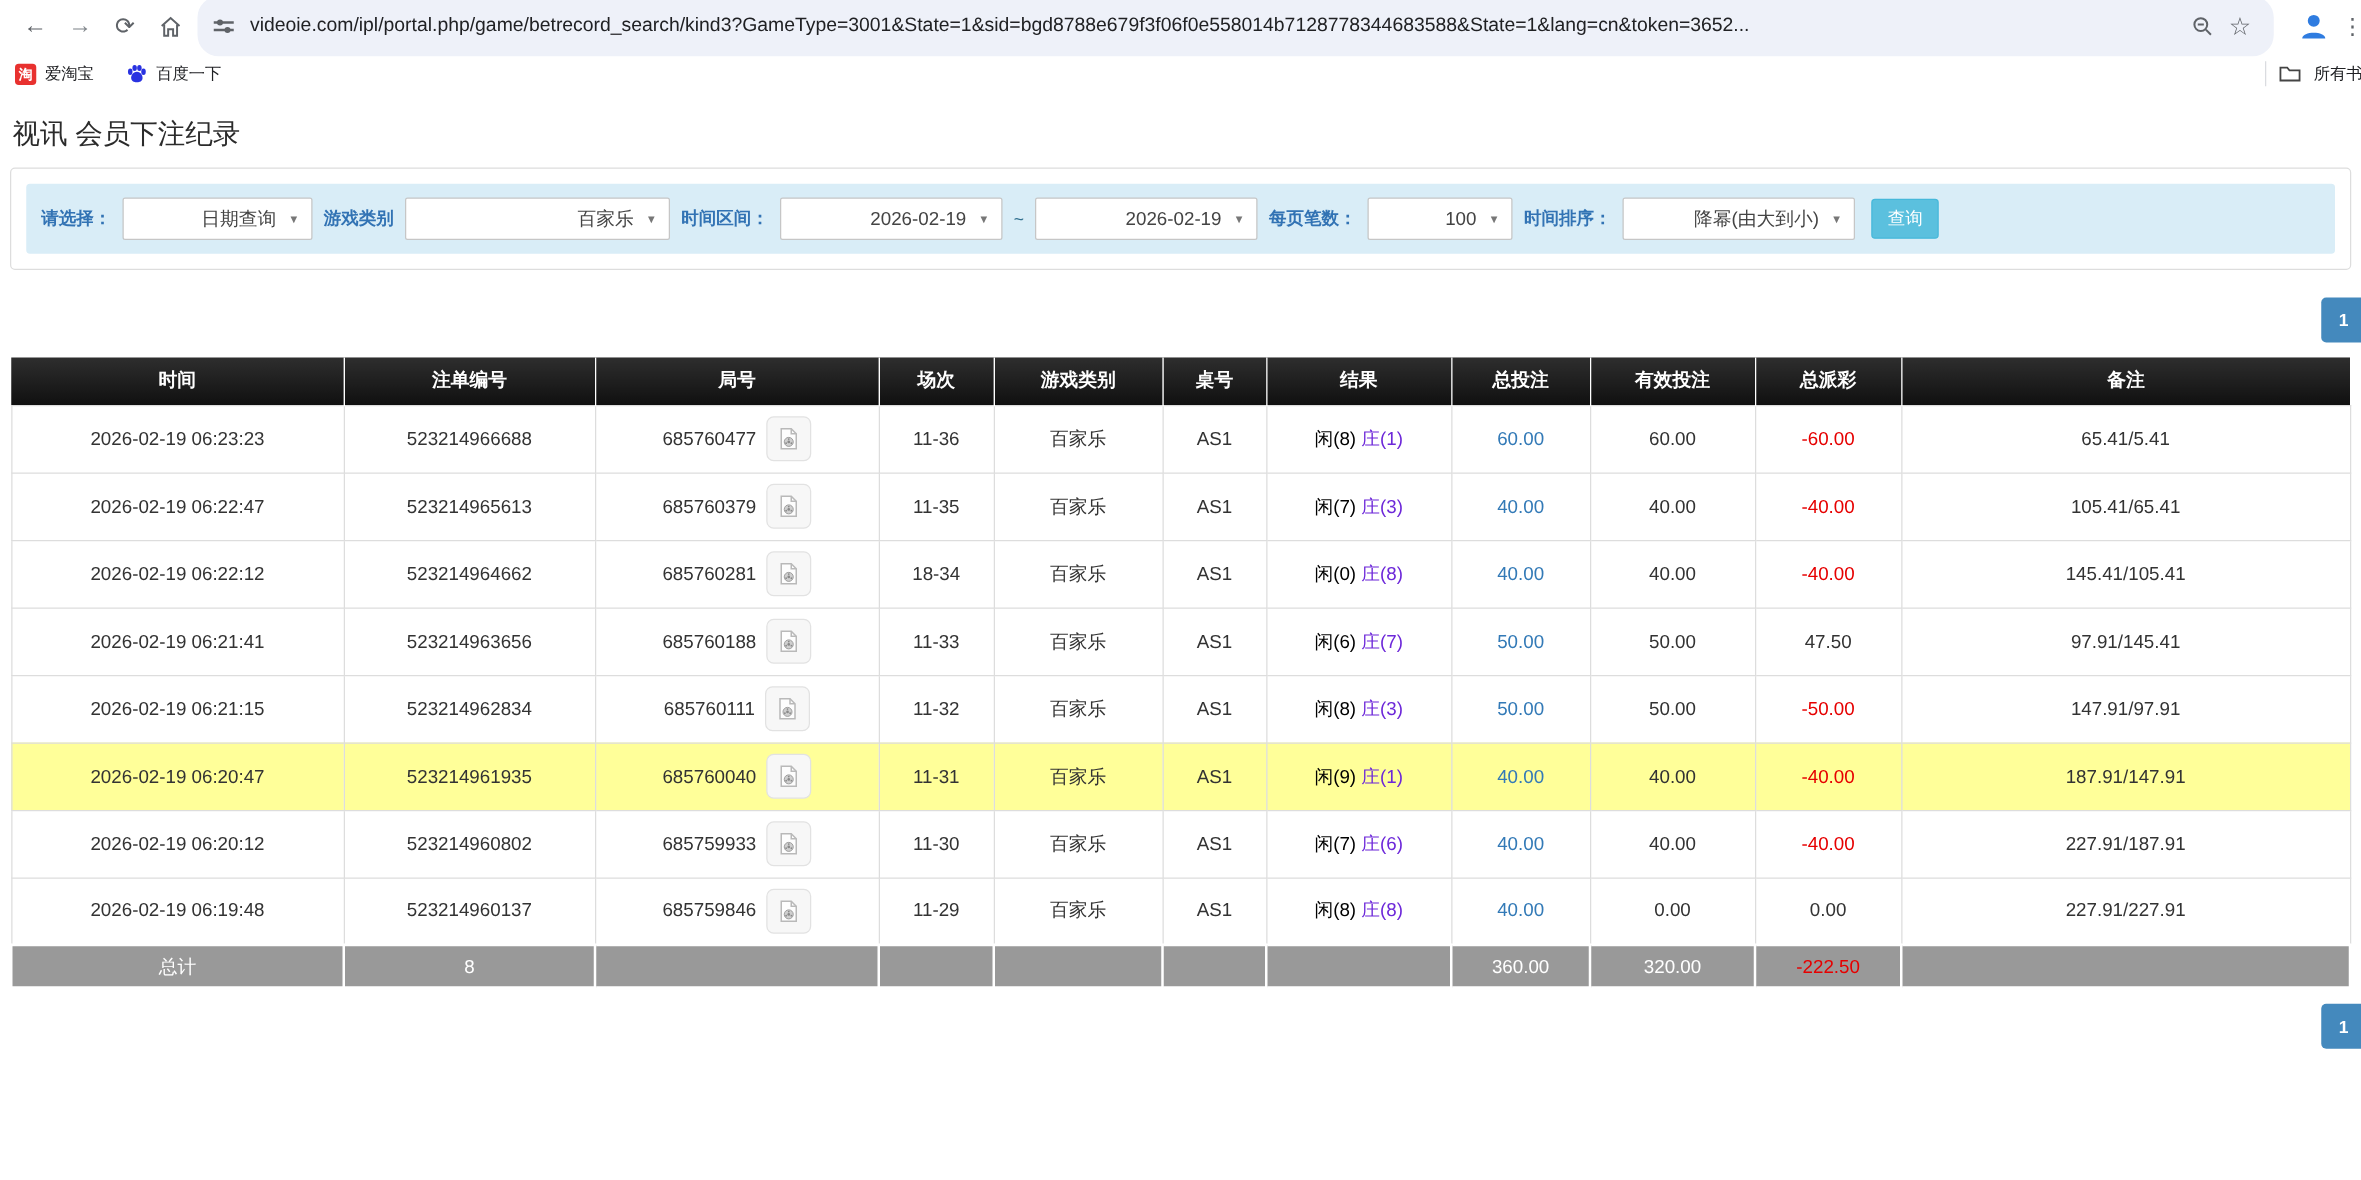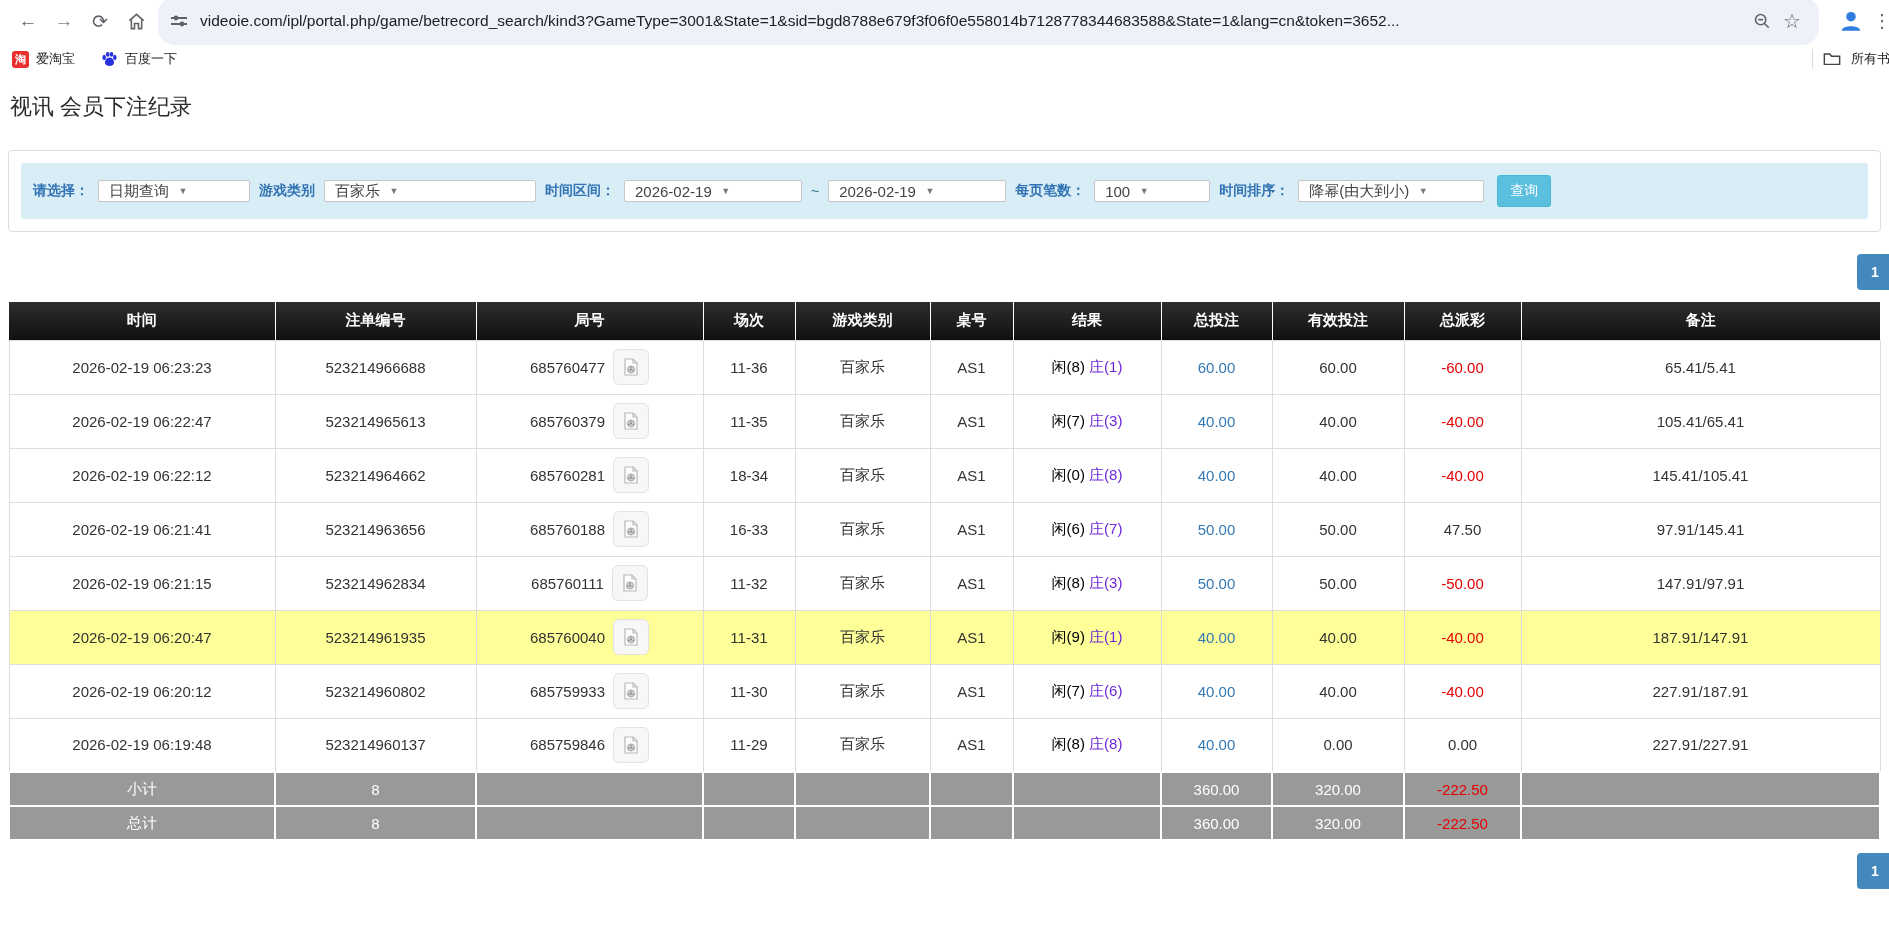--- a/index.html
+++ b/index.html
@@ -27,28 +27,28 @@
   .bm-item { display:flex; align-items:center; gap:7px; font-size:13px; color:#202124;
     margin-right:26px; cursor:pointer; }
   .tb-ico { width:17px; height:17px; background:#e8312f; border-radius:3px; color:#fff;
     font-size:11px; font-weight:bold; display:flex; align-items:center; justify-content:center; }
   .bm-right { margin-left:auto; display:flex; align-items:center; gap:10px; margin-right:-14px; }
   .bm-divider { width:1px; height:20px; background:#dadce0; }
   .folder-label { font-size:13px; color:#202124; white-space:nowrap; }
 
   
   .page { padding:0 8px; }
-  .page-title { font-size:22px; font-weight:500; color:#2b2b2b; margin:16px 0 28px 2px; }
+  .page-title { font-size:22px; font-weight:500; color:#2b2b2b; margin:16px 0 12px 2px; }
 
   .filter-panel { border:1px solid #ddd; border-radius:4px; padding:12px; background:#fff; }
   .filter-bar { background:#d9edf7; border-radius:3px; height:56px; display:flex;
     align-items:center; padding:0 12px; gap:9px; }
   .f-label { font-size:14px; font-weight:bold; color:#3273b4; white-space:nowrap; }
-  .select { height:22px; background:#fff; border:1px solid #c6c6c6; border-radius:2px;
-    display:flex; align-items:center; justify-content:flex-start; padding-left:10px;
+  .select { height:34px; background:#fff; border:1px solid #c6c6c6; border-radius:2px;
+    display:flex; align-items:center; justify-content:flex-end; padding-left:10px;
     font-size:15px; color:#444; cursor:pointer; }
   .select .arrow { width:28px; text-align:center; color:#777; font-size:9px; flex:0 0 auto; }
   .w1{width:152px}.w2{width:212px}.w3{width:178px}.w4{width:178px}.w5{width:116px}.w6{width:186px}
   .tilde { color:#31708f; font-size:14px; }
   .search-btn { width:54px; height:32px; background:#5bc0de; border:1px solid #46b8da; color:#fff;
     border-radius:3px; font-size:14px; display:flex; align-items:center; justify-content:center;
     cursor:pointer; margin-left:4px;font-family:Liberation Mono, monospace; }
 
   .summary-bar { margin-top:14px; background:#dff0d8; border:1px solid #d6e9c6; border-radius:4px;
     height:42px; display:flex; align-items:center; justify-content:space-between;
@@ -332,21 +332,21 @@
             <path d="M12 2 L12 6 L16 6" fill="none" stroke="#b9b9b9" stroke-width="1.2"></path>
             <circle cx="10" cy="12.5" r="3.6" fill="#cfcfcf" stroke="#9e9e9e" stroke-width="0.8"></circle>
             <circle cx="10" cy="12.5" r="1.1" fill="#8a8a8a"></circle>
             <circle cx="10" cy="10.2" r="0.7" fill="#8a8a8a"></circle>
             <circle cx="7.9" cy="13.5" r="0.7" fill="#8a8a8a"></circle>
             <circle cx="12.1" cy="13.5" r="0.7" fill="#8a8a8a"></circle>
           </svg>
         </span>
       </div>
     </td>
-    <td>16-33</td>
+    <td>11-33</td>
     <td>百家乐</td>
     <td>AS1</td>
     <td>
       <span class="res-player">闲(6)</span>
       <span class="res-banker">庄(7)</span>
     </td>
     <td><span class="bet-link">50.00</span></td>
     <td>50.00</td>
     <td>47.50</td>
     <td>97.91/145.41</td>
@@ -474,33 +474,20 @@
       <span class="res-player">闲(8)</span>
       <span class="res-banker">庄(8)</span>
     </td>
     <td><span class="bet-link">40.00</span></td>
     <td>0.00</td>
     <td>0.00</td>
     <td>227.91/227.91</td>
   </tr>
 </tbody>
     <tfoot>
-      <tr>
-        <td>小计</td>
-        <td>8</td>
-        <td></td>
-          <td></td>
-        <td></td>
-          <td></td>
-        <td></td>
-        <td>360.00</td>
-        <td>320.00</td>
-        <td class="neg">-222.50</td>
-        <td></td>
-      </tr>
       <tr>
         <td>总计</td>
         <td>8</td>
         <td></td>
           <td></td>
         <td></td>
           <td></td>
         <td></td>
         <td>360.00</td>
         <td>320.00</td>

